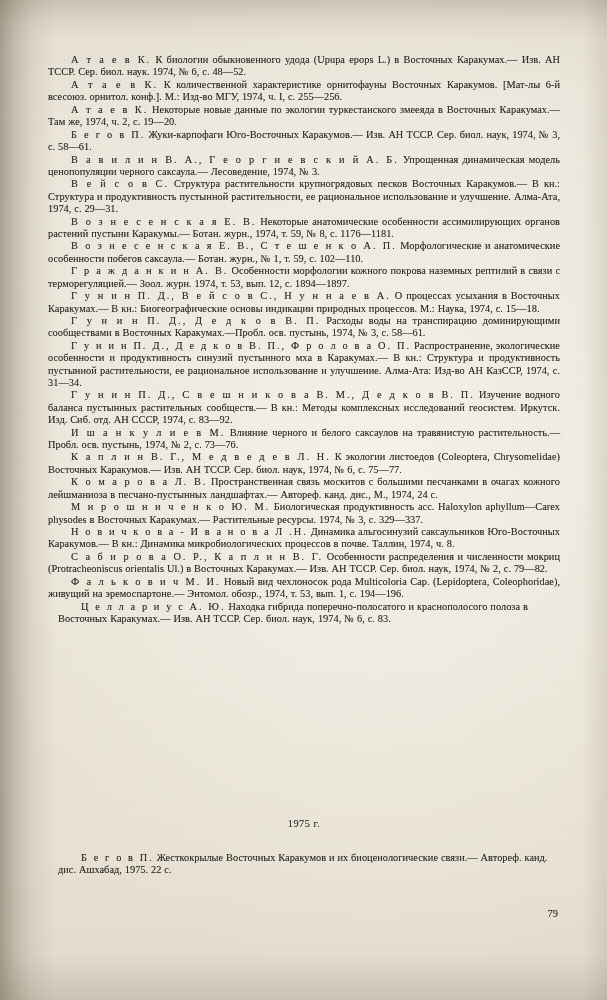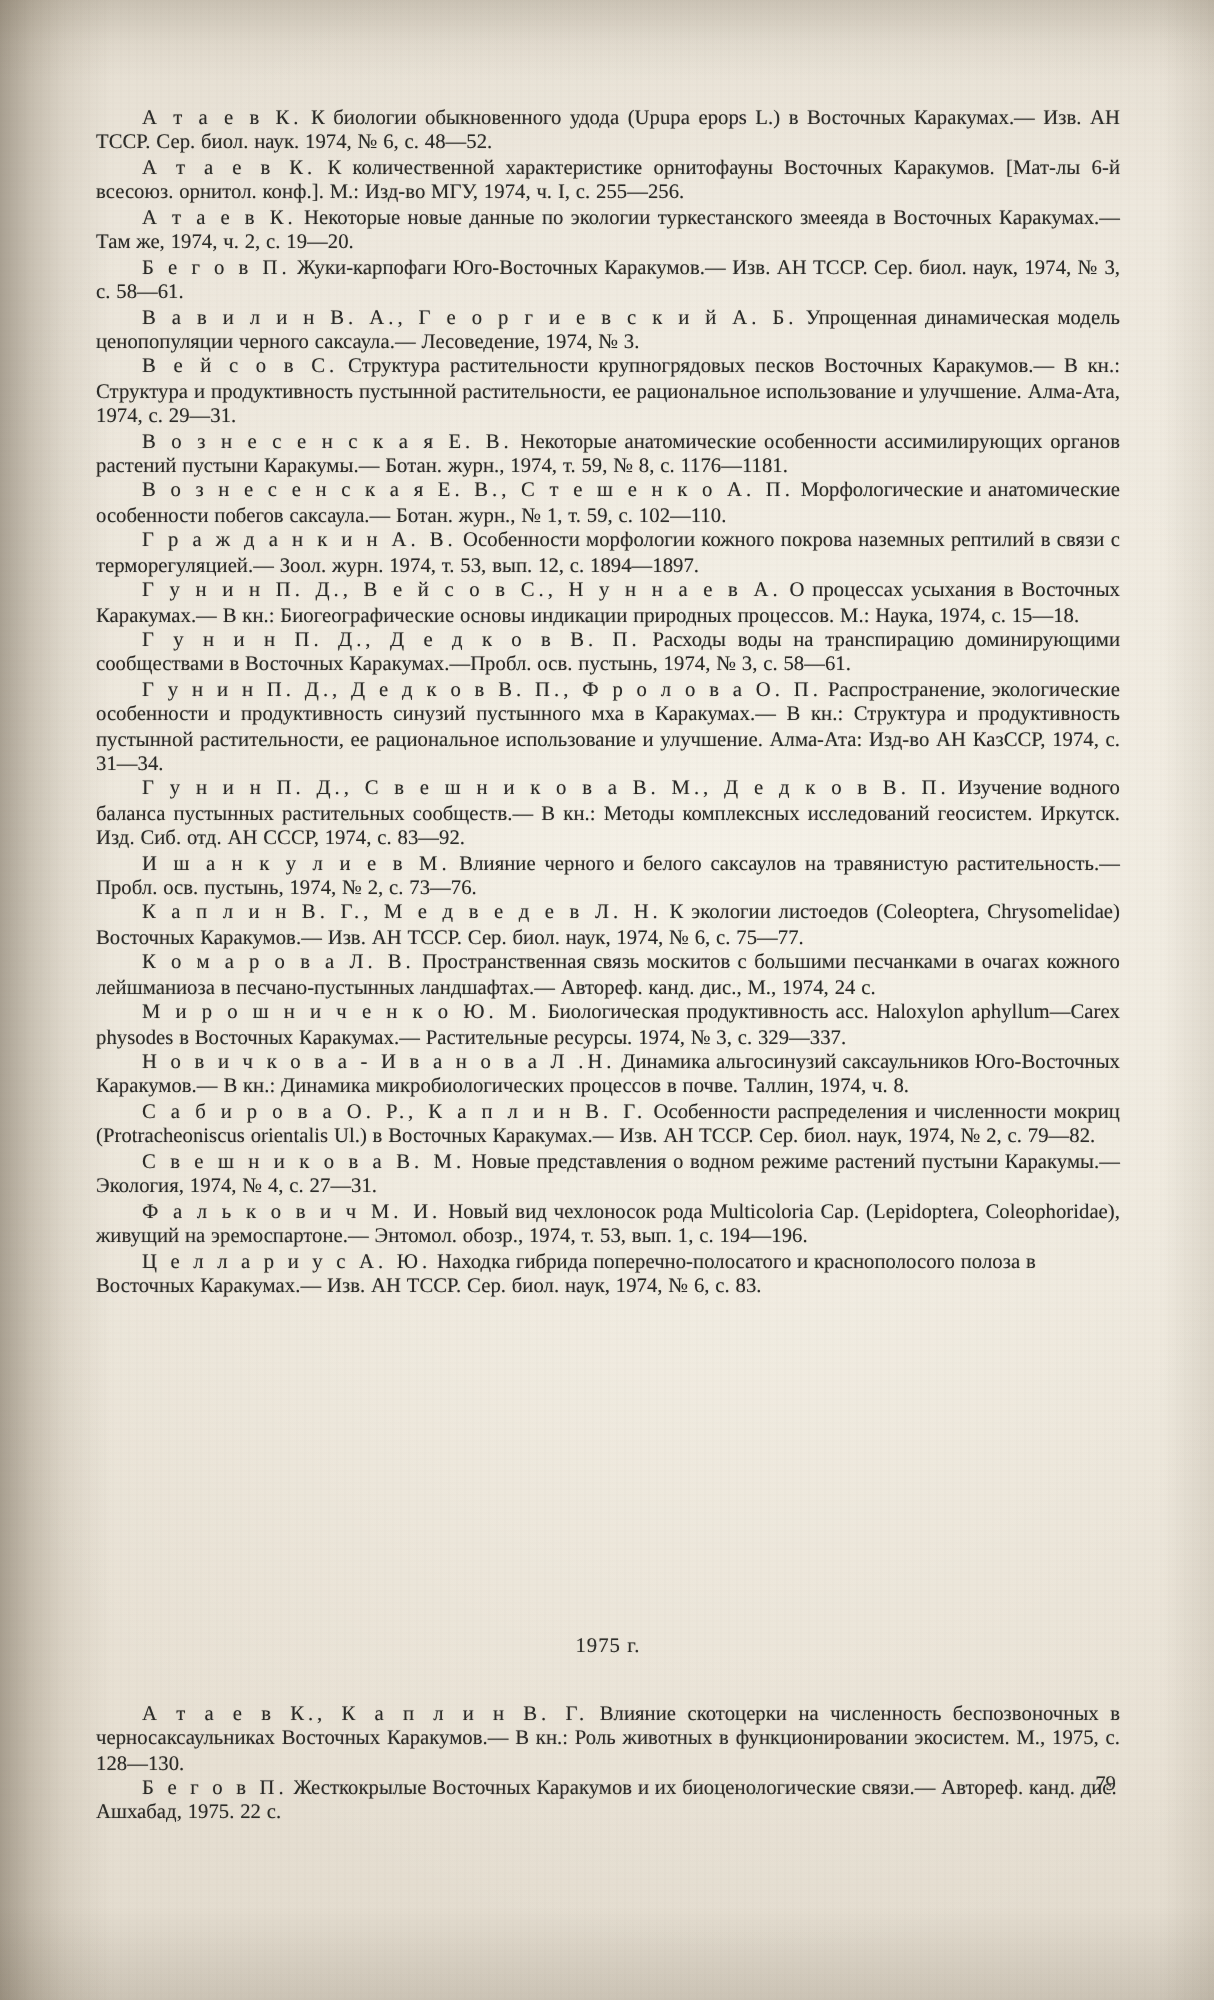--- a/index.html
+++ b/index.html
@@ -85,21 +85,21 @@
     color: #2b2b28;
     text-align: justify;
     text-justify: inter-word;
     text-indent: 23px;
     margin: 0 0 0.4px 0;
     letter-spacing: 0.02px;
     word-spacing: 0.3px;
     -webkit-font-smoothing: antialiased;
     text-shadow: 0 0 0.55px rgba(55,50,42,0.42);
   }
-  .entry:last-child { text-align: left; }
+  .entry:last-child { text-align: left; margin-left: 10px; }
 
   
   .au {
     letter-spacing: 2.0px;
     word-spacing: 0.2px;
   }
 
   
   #year-heading {
     position: absolute;
@@ -119,21 +119,21 @@
     position: absolute;
     left: 48px;
     top: 852px;
     width: 512px;
     z-index: 3;
   }
 
   #page-number {
     position: absolute;
     right: 49px;
-    top: 887px;
+    top: 908px;
     font-size: 10.4px;
     color: #33332e;
     z-index: 3;
     text-shadow: 0 0 0.55px rgba(55,50,42,0.45);
   }
 </style>
 </head>
 <body>
 
 <div id="page">
@@ -158,27 +158,25 @@
       <p class="entry"><span class="au">Г у н и н  П. Д.,  В е й с о в  С.,  Н у н н а е в  А.</span><span> О процессах усыхания в Восточных Каракумах.— В кн.: Биогеографические основы индикации  природных процессов. М.: Наука, 1974, с. 15—18.</span></p>
       <p class="entry"><span class="au">Г у н и н  П. Д.,  Д е д к о в  В. П.</span><span> Расходы воды на транспирацию доминирующими сообществами в Восточных Каракумах.—Пробл. осв. пустынь, 1974, № 3, с. 58—61.</span></p>
       <p class="entry"><span class="au">Г у н и н  П. Д.,  Д е д к о в  В. П.,  Ф р о л о в а  О. П.</span><span> Распространение, экологические особенности и продуктивность синузий пустынного мха в Каракумах.— В кн.: Структура и продуктивность пустынной растительности, ее рациональное использование и улучшение. Алма-Ата: Изд-во АН КазССР, 1974, с. 31—34.</span></p>
       <p class="entry"><span class="au">Г у н и н  П. Д.,  С в е ш н и к о в а  В. М.,  Д е д к о в  В. П.</span><span> Изучение водного баланса пустынных растительных сообществ.— В кн.: Методы комплексных исследований геосистем. Иркутск. Изд. Сиб. отд. АН СССР, 1974, с. 83—92.</span></p>
       <p class="entry"><span class="au">И ш а н к у л и е в  М.</span><span> Влияние черного и белого саксаулов на травянистую растительность.— Пробл. осв. пустынь, 1974, № 2, с. 73—76.</span></p>
       <p class="entry"><span class="au">К а п л и н  В. Г.,  М е д в е д е в  Л. Н.</span><span> К экологии листоедов (Coleoptera, Chrysomelidae)  Восточных Каракумов.— Изв. АН ТССР.  Сер. биол. наук,  1974,  № 6, с. 75—77.</span></p>
       <p class="entry"><span class="au">К о м а р о в а  Л. В.</span><span> Пространственная связь москитов с большими песчанками в очагах кожного лейшманиоза в песчано-пустынных ландшафтах.— Автореф. канд. дис., М., 1974, 24 с.</span></p>
       <p class="entry"><span class="au">М и р о ш н и ч е н к о  Ю. М.</span><span>   Биологическая    продуктивность  асс.   Haloxylon aphyllum—Carex physodes  в Восточных Каракумах.— Растительные ресурсы.  1974, № 3, с. 329—337.</span></p>
       <p class="entry"><span class="au">Н о в и ч к о в а - И в а н о в а  Л .Н.</span><span> Динамика альгосинузий саксаульников Юго-Восточных Каракумов.— В кн.: Динамика микробиологических процессов в почве. Таллин, 1974, ч. 8.</span></p>
       <p class="entry"><span class="au">С а б и р о в а  О. Р.,  К а п л и н  В. Г.</span><span> Особенности распределения и численности мокриц (Protracheoniscus orientalis Ul.) в Восточных Каракумах.— Изв. АН ТССР. Сер. биол. наук, 1974, № 2, с. 79—82.</span></p>
-      <p class="entry"><span class="au">С в е ш н и к о в а  В. М.</span><span> Новые представления о водном режиме растений пустыни Каракумы.— Экология, 1974, № 4, с. 27—31.</span></p>
       <p class="entry"><span class="au">Ф а л ь к о в и ч  М. И.</span><span> Новый вид чехлоносок рода Multicoloria Cap.  (Lepidoptera, Coleophoridae),  живущий  на эремоспартоне.— Энтомол. обозр.,  1974,  т. 53, вып. 1, с. 194—196.</span></p>
       <p class="entry"><span class="au">Ц е л л а р и у с  А. Ю.</span><span> Находка гибрида поперечно-полосатого и краснополосого полоза в Восточных Каракумах.— Изв. АН ТССР. Сер. биол. наук, 1974, № 6, с. 83.</span></p>
     </div>
 
   <div id="year-heading">1975 г.</div>
 
   <div id="year-section">
-      <p class="entry"><span class="au">А т а е в  К.,  К а п л и н  В. Г.</span><span> Влияние скотоцерки на численность беспозвоночных в черносаксаульниках Восточных Каракумов.— В кн.: Роль животных в функционировании экосистем. М., 1975, с. 128—130.</span></p>
       <p class="entry"><span class="au">Б е г о в  П.</span><span> Жесткокрылые Восточных Каракумов и их биоценологические связи.— Автореф. канд. дис. Ашхабад, 1975. 22 с.</span></p>
     </div>
 
   <div id="page-number">79</div>
 
 </div>
 
 </body></html>

